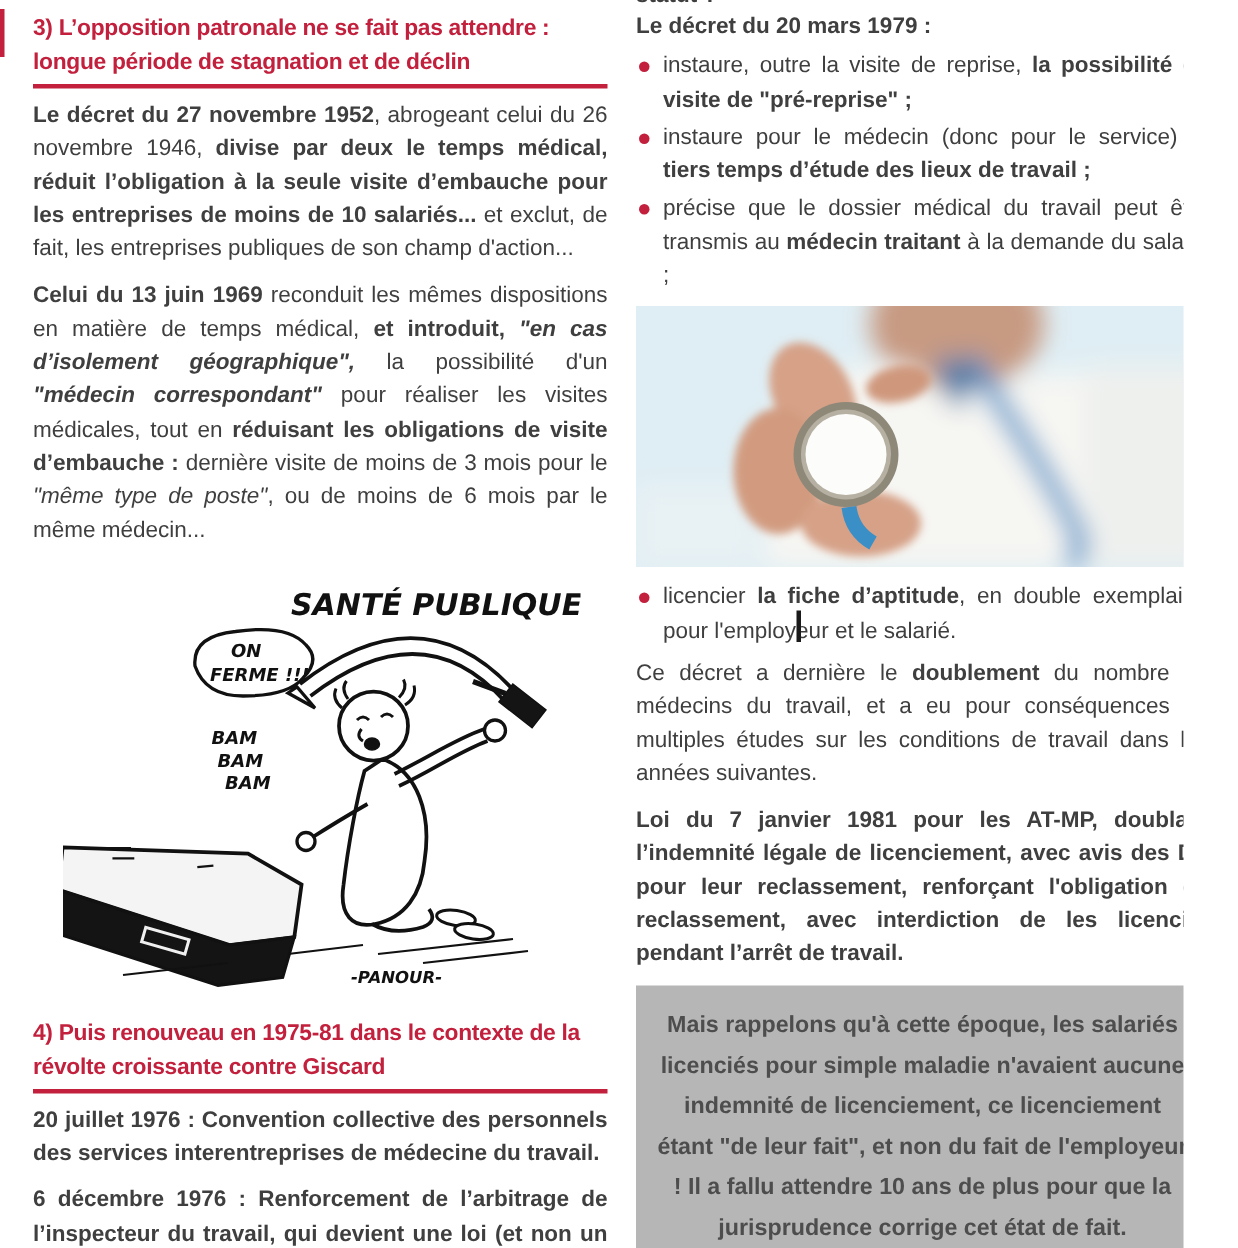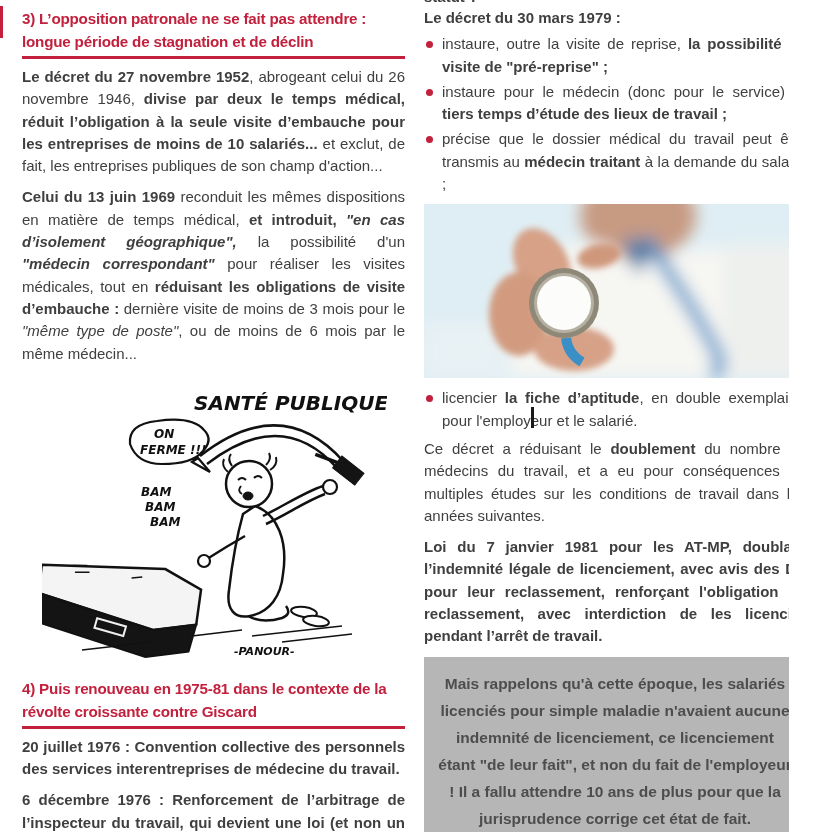--- a/index.html
+++ b/index.html
@@ -128,21 +128,21 @@
     <p class="body jt"><span class="seg-b">20 juillet 1976 : Convention collective des personnels des services interentreprises de médecine du travail.</span></p>
     <p class="body jt"><span class="seg-b">6 décembre 1976 : Renforcement de l’arbitrage de l’inspecteur du travail, qui devient une loi (et non un simple décret), ainsi que d’autres mesures renforçant la prévention.</span></p>
 
   </div>
 
   <div class="col col-right">
     <div class="clipped">
       <span>statut ?</span>
     </div>
 
-    <p class="body jt" style="margin-bottom:4px;"><span class="seg-b">Le décret du 30 mars 1979 :</span></p>
+    <p class="body jt" style="margin-bottom:4px;"><span class="seg-b">Le décret du 20 mars 1979 :</span></p>
 
     <ul class="bullets">
       <li>
         <span class="dot"></span>
         <span class="body jt"><span class="seg-r">instaure, outre la visite de reprise, </span><span class="seg-b">la possibilité de visite de "pré-reprise" ;</span></span>
       </li>
       <li>
         <span class="dot"></span>
         <span class="body jt"><span class="seg-r">instaure pour le médecin (donc pour le service) </span><span class="seg-b">le tiers temps d’étude des lieux de travail ;</span></span>
       </li>
@@ -187,21 +187,21 @@
       </svg>
     </div>
 
     <ul class="bullets">
       <li>
         <span class="dot"></span>
         <span class="body jt"><span class="seg-r">licencier </span><span class="seg-b">la fiche d’aptitude</span><span class="seg-r">, en double exemplaire, pour l'employeur et le salarié.</span></span>
       </li>
     </ul>
 
-    <p class="body jt" style="margin-top:6px;"><span class="seg-r">Ce décret a réduisant le </span><span class="seg-b">doublement</span><span class="seg-r"> du nombre de médecins du travail, et a eu pour conséquences de multiples études sur les conditions de travail dans les années suivantes.</span></p>
+    <p class="body jt" style="margin-top:6px;"><span class="seg-r">Ce décret a dernière le </span><span class="seg-b">doublement</span><span class="seg-r"> du nombre de médecins du travail, et a eu pour conséquences de multiples études sur les conditions de travail dans les années suivantes.</span></p>
     <p class="body jt"><span class="seg-b">Loi du 7 janvier 1981 pour les AT-MP, doublant l’indemnité légale de licenciement, avec avis des DP pour leur reclassement, renforçant l'obligation de reclassement, avec interdiction de les licencier pendant l’arrêt de travail.</span></p>
 
     <div class="gray-box">
       <p>Mais rappelons qu'à cette époque, les salariés licenciés pour simple maladie n'avaient aucune indemnité de licenciement, ce licenciement étant "de leur fait", et non du fait de l'employeur ! Il a fallu attendre 10 ans de plus pour que la jurisprudence corrige cet état de fait.</p>
     </div>
   </div>
 
   <div class="caret"></div>
 </div>
 

